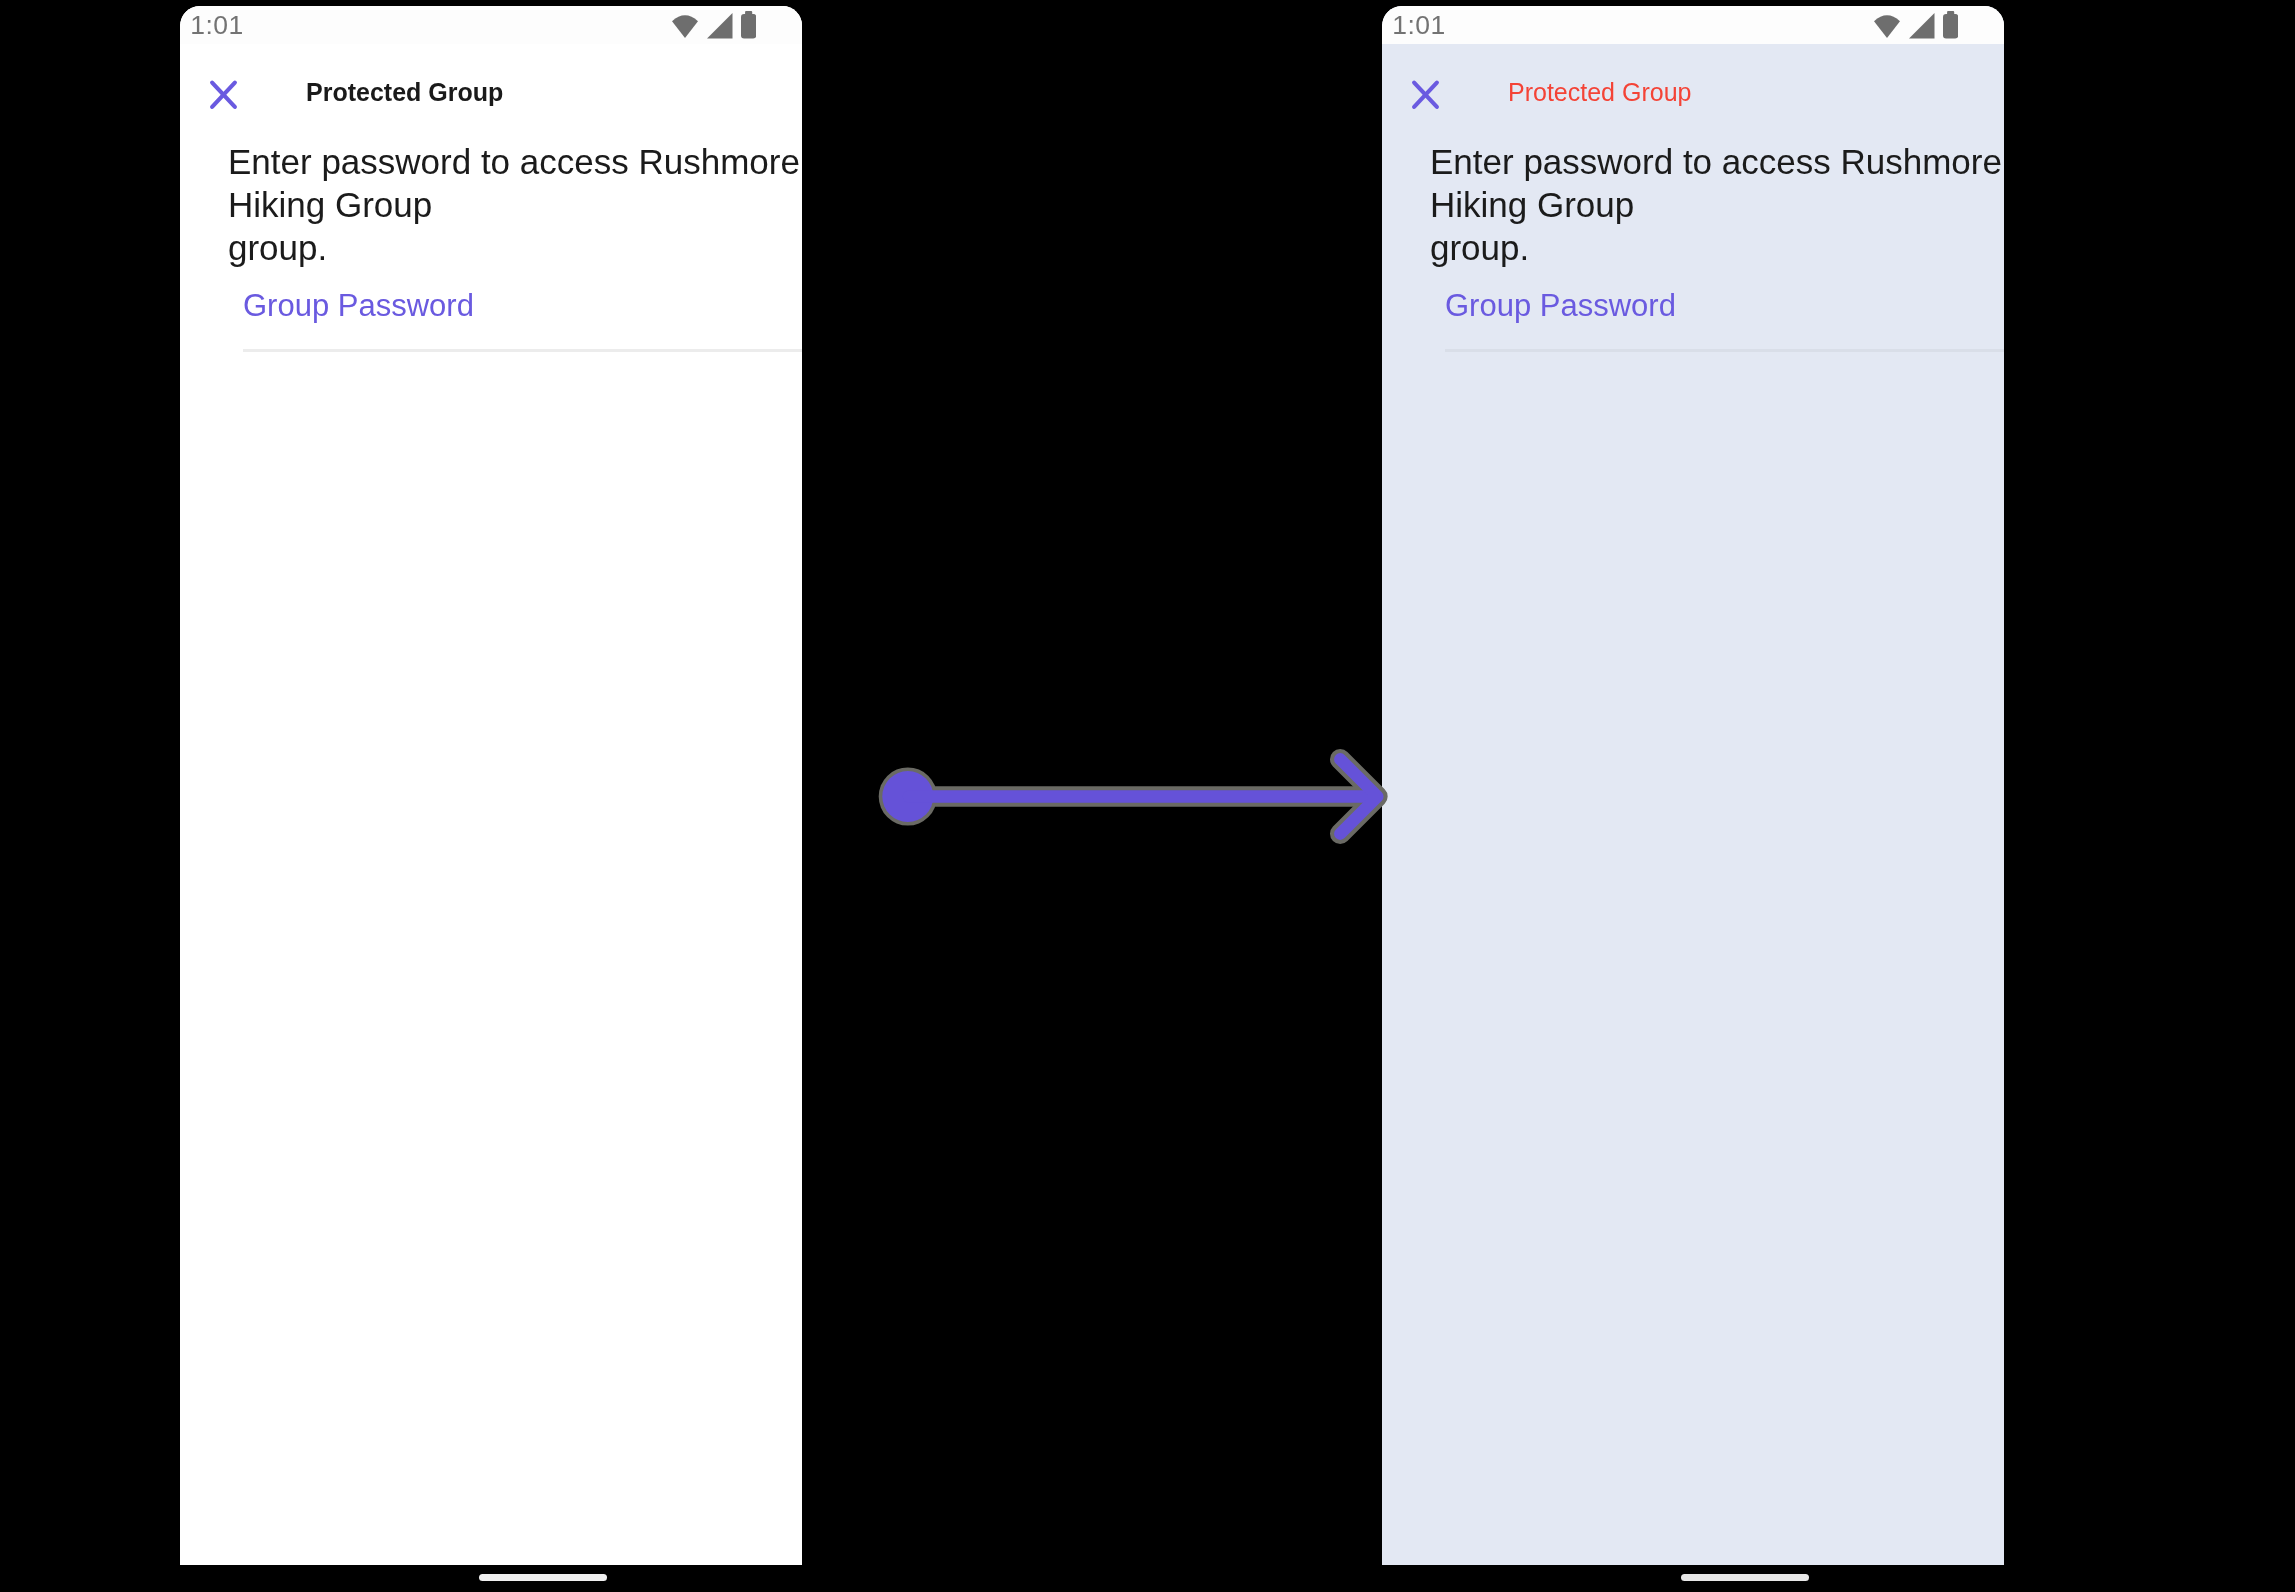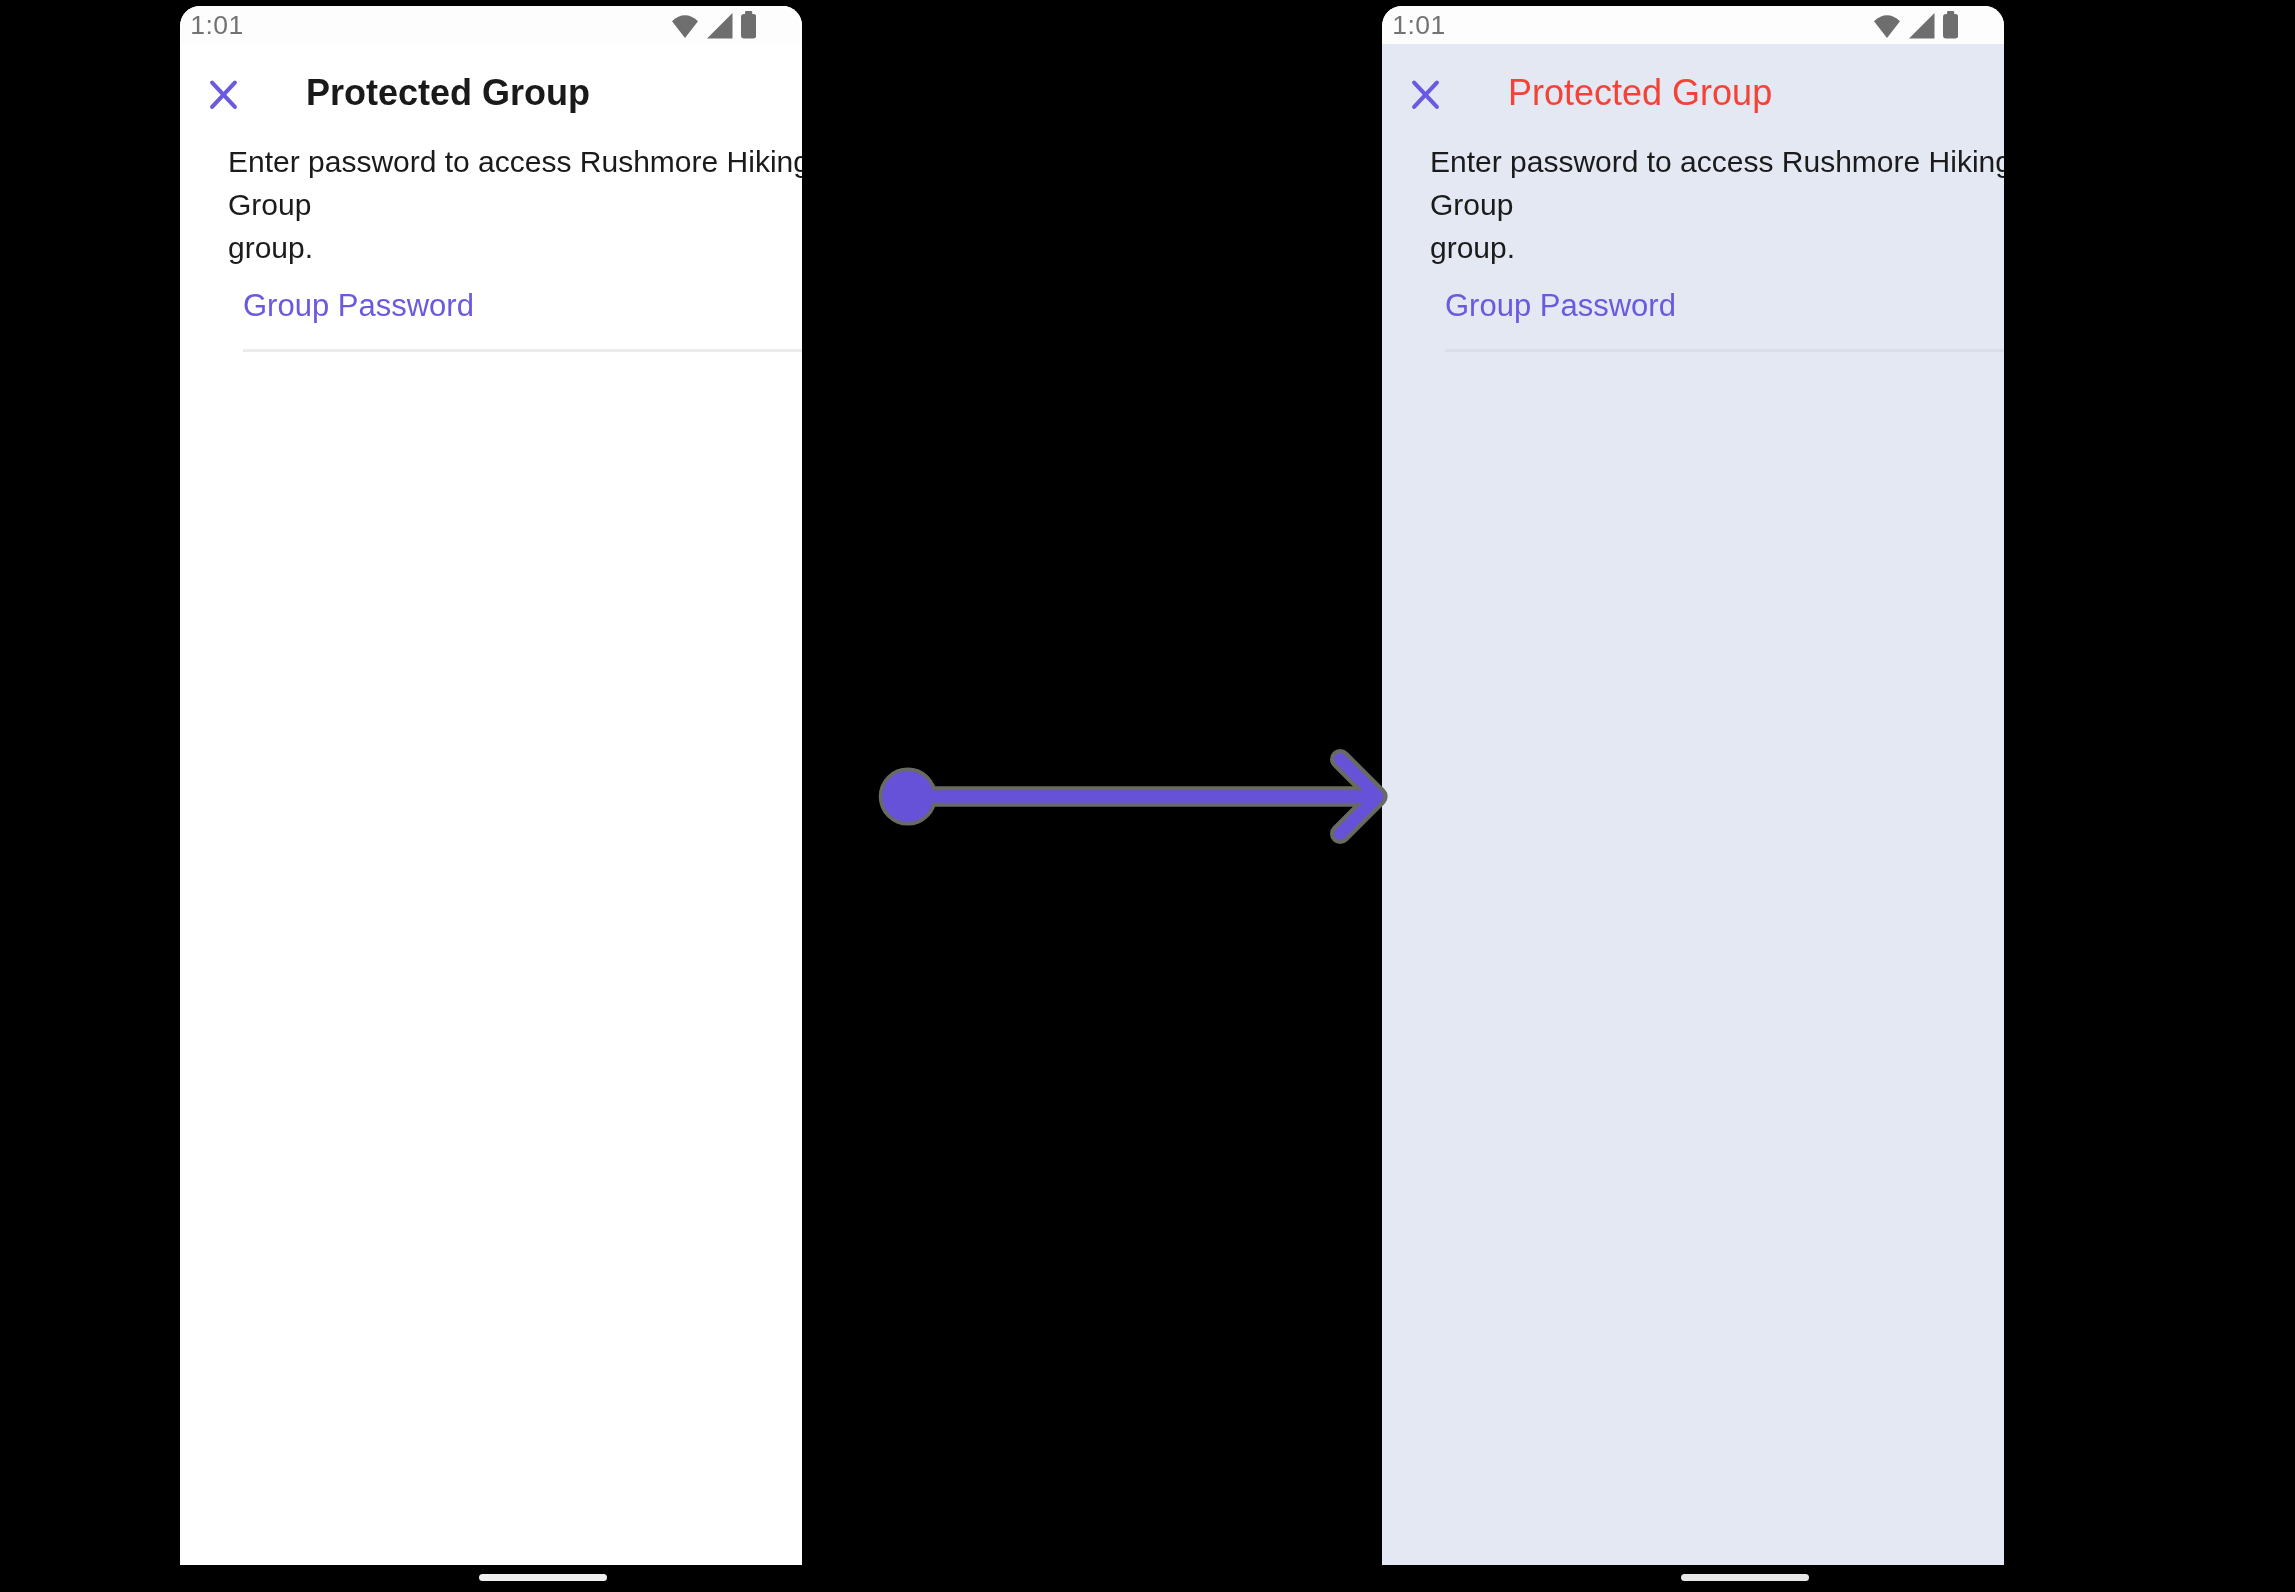--- a/index.html
+++ b/index.html
@@ -18,28 +18,28 @@
   
   .status-bar{position:absolute;top:0;left:0;width:100%;height:38px;background:#fdfdfd;
               display:flex;align-items:center;justify-content:space-between;
               padding:0 46px 0 10.2px;box-sizing:border-box;}
   .status-time{font-size:26.5px;color:#737373;letter-spacing:0.5px;padding-top:1px;}
   .status-icons{display:flex;align-items:flex-end;gap:7.7px;}
   .status-icons svg{display:block;}
 
   
   .close-btn{position:absolute;left:29px;top:73px;width:29px;height:31px;cursor:pointer;}
-  .app-title{position:absolute;left:126px;top:66px;font-size:36px;line-height:41px;}
+  .app-title{position:absolute;left:126px;top:66px;font-size:25px;line-height:41px;}
   .phone-before .app-title{font-weight:700;}
   .phone-after  .app-title{font-weight:400;}
   .confirm-btn{position:absolute;left:667px;top:61px;width:42px;height:48px;cursor:pointer;}
 
   
   .description{position:absolute;left:48px;top:134px;width:658px;
-               font-size:30px;line-height:43px;color:#1b1b1b;white-space:pre-line;}
+               font-size:35px;line-height:43px;color:#1b1b1b;white-space:pre-line;}
 
   .text-field{position:absolute;left:63px;top:276px;width:622px;height:74px;cursor:text;}
   .field-label{position:absolute;left:0;top:6.1px;font-size:31px;color:#6a5ae0;}
   .field-underline{position:absolute;left:0;top:67px;width:622px;height:2.6px;background:#ececec;}
   .phone-after .field-underline{background:#d9dee8;}
 
   
   .nav-bar{position:relative;width:100%;height:27.6px;background:#000;}
   .home-indicator{width:128px;height:6.6px;border-radius:4.1px;background:#efefef;
                   margin:9.2px auto 0;cursor:pointer;}

